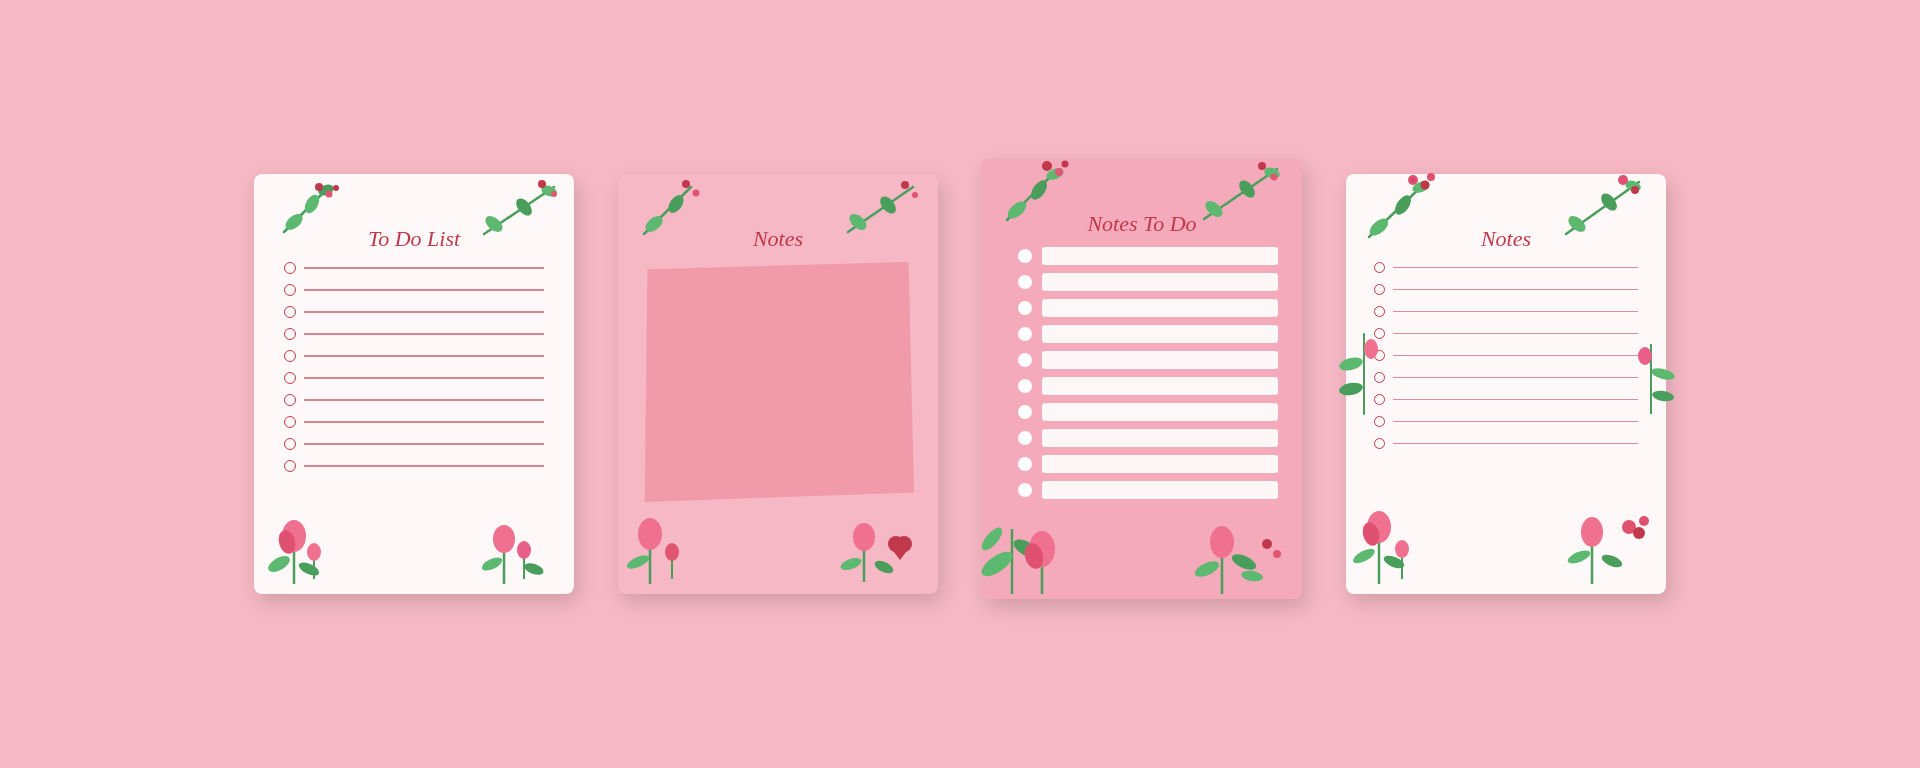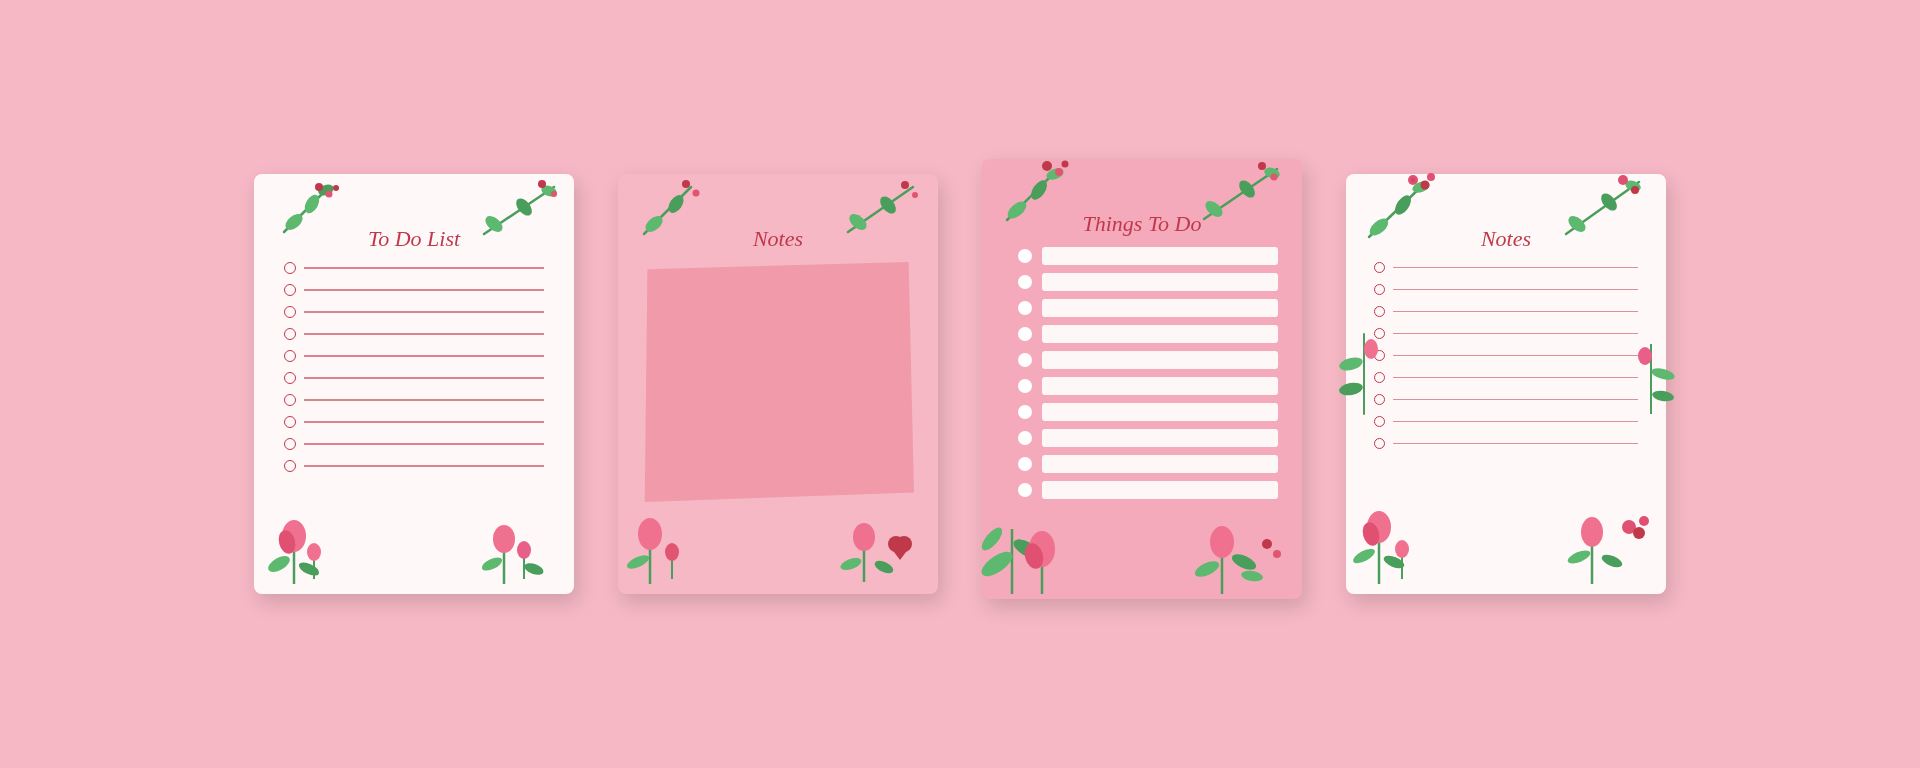--- a/index.html
+++ b/index.html
@@ -337,21 +337,21 @@
         <line x1="20" y1="90" x2="20" y2="50" stroke="#4a9e5c" stroke-width="2.5"></line>
         <ellipse cx="20" cy="38" rx="12" ry="16" fill="#f07090"></ellipse>
         <ellipse cx="5" cy="65" rx="13" ry="6" fill="#5db870" transform="rotate(-25,5,65)"></ellipse>
         <ellipse cx="42" cy="58" rx="13" ry="6" fill="#4a9e5c" transform="rotate(25,42,58)"></ellipse>
         <ellipse cx="50" cy="72" rx="11" ry="5" fill="#5db870" transform="rotate(10,50,72)"></ellipse>
 
         <circle cx="65" cy="40" r="5" fill="#c0394b"></circle>
         <circle cx="75" cy="50" r="4" fill="#e05570"></circle>
       </g>
     </svg>
-    <div class="card-title">Things To Do</div>
+    <div class="card-title">Notes To Do</div>
     <div class="todo-list">
       <div class="todo-item">
           <div class="todo-circle"></div>
           <div class="todo-bar"></div>
         </div>
       <div class="todo-item">
           <div class="todo-circle"></div>
           <div class="todo-bar"></div>
         </div>
       <div class="todo-item">

